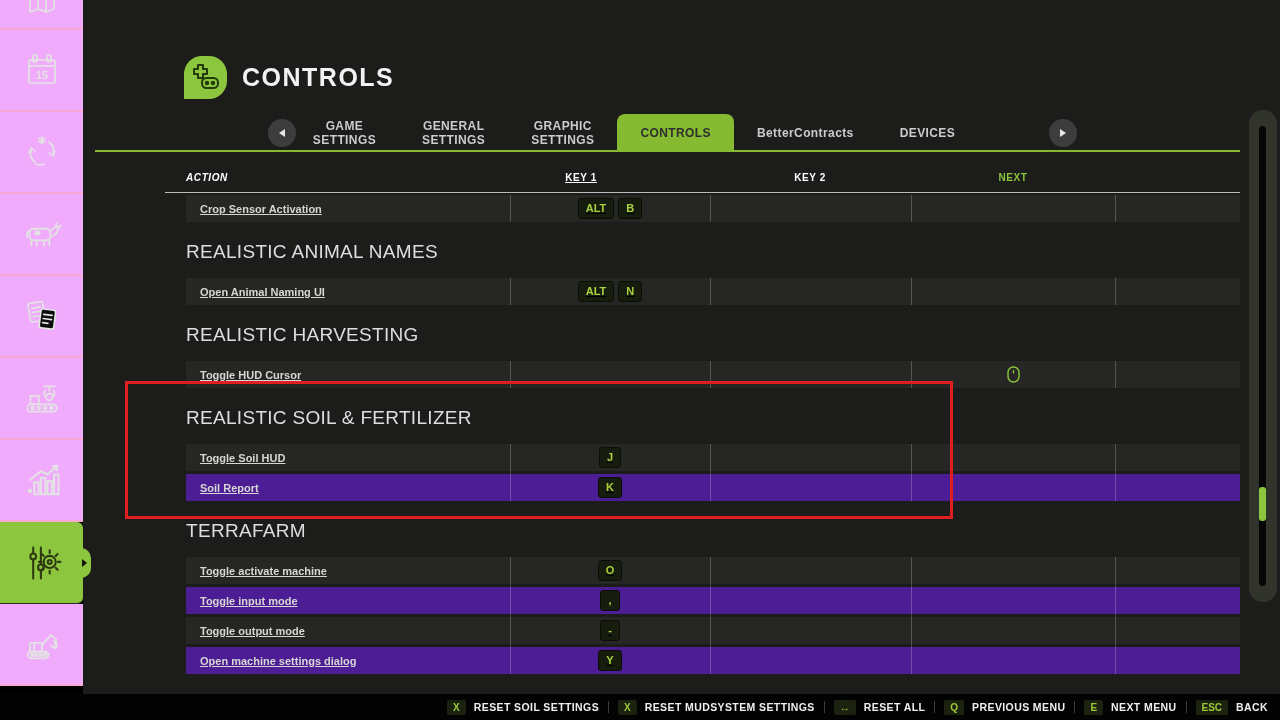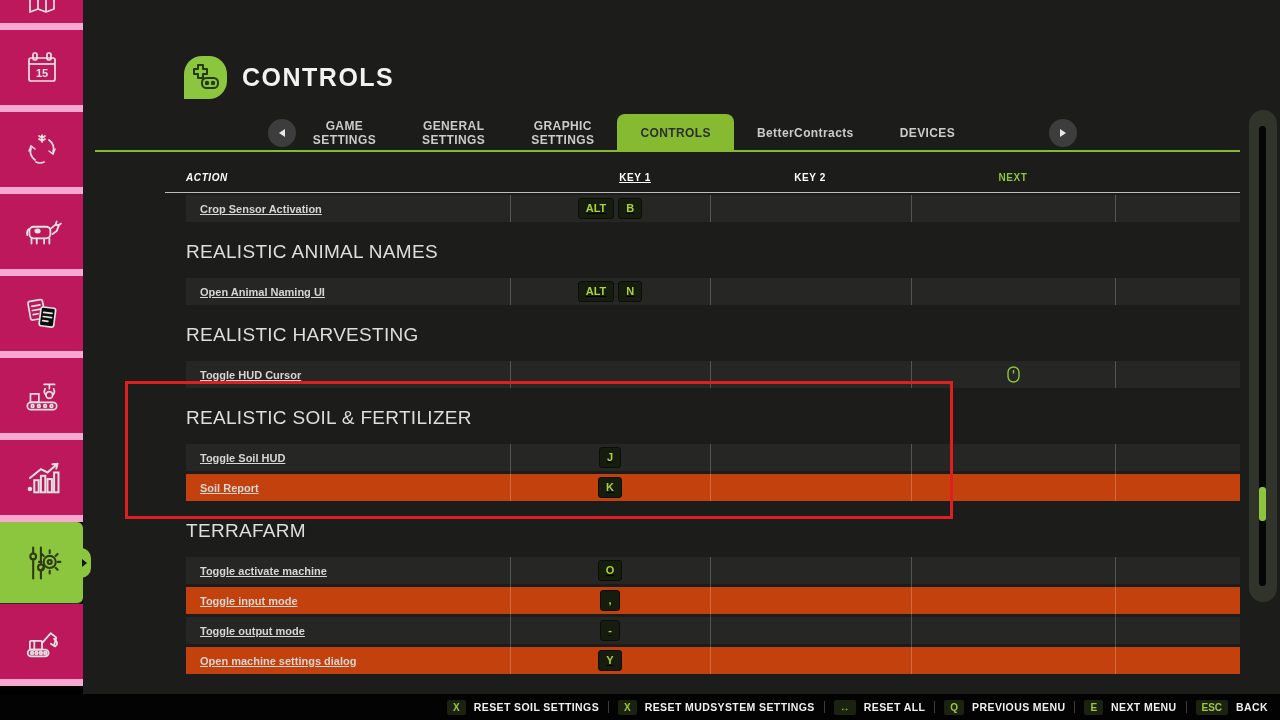--- a/index.html
+++ b/index.html
@@ -2,21 +2,21 @@
 <html><head>
 <meta charset="utf-8">
 <style>
   html,body{margin:0;padding:0;background:#000;}
   *{box-sizing:border-box;}
   .screen{position:relative;width:1280px;height:720px;background:#1c1c1a;overflow:hidden;
           font-family:"Liberation Sans", sans-serif;}
 
   
   .sidebar{position:absolute;left:0;top:0;width:83px;height:694px;background:#000;}
-  .side-item{position:relative;width:83px;height:82px;background:#be185d;border-bottom:7px solid #f9a8d4;
+  .side-item{position:relative;width:83px;height:82px;background:#f0abfc;border-bottom:2px solid #f9a8d4;
              display:flex;align-items:center;justify-content:center;cursor:pointer;}
   .side-item.partial{height:30px;overflow:hidden;align-items:flex-start;}
   .side-item.partial svg{margin-top:-16px;}
   .side-item.active{background:#8cc63e;border-bottom:1px solid #2e2e2e;overflow:visible;z-index:3;
                     border-radius:0 6px 6px 0;}
   .side-item.active::after{content:"";position:absolute;right:-8px;top:50%;transform:translateY(-50%);
                     width:16px;height:30px;background:#8cc63e;border-radius:0 10px 10px 0;}
   .side-item.active .notch-arrow{position:absolute;right:-4px;top:50%;transform:translateY(-50%);
                     width:0;height:0;border-left:5px solid #101408;border-top:4px solid transparent;
                     border-bottom:4px solid transparent;z-index:4;}
@@ -37,36 +37,36 @@
   .tri-right{width:0;height:0;border-left:6px solid #e8e8e8;border-top:4px solid transparent;border-bottom:4px solid transparent;}
   .tabs{position:absolute;left:225px;right:320px;top:0;height:38px;display:flex;justify-content:center;}
   .tab{border:none;background:transparent;color:#cbcbcb;font-family:inherit;font-size:12px;font-weight:bold;
        letter-spacing:.4px;padding:0 23px;height:38px;cursor:pointer;}
   .tab.active{background:#86ba30;color:#2e2e2e;border-radius:8px 8px 0 0;}
   .tab-underline{position:absolute;left:12px;right:40px;top:150px;height:2px;background:#86ba30;}
 
   .thead{position:absolute;left:0;right:0;top:172px;height:20px;}
   .th{position:absolute;font-size:10px;font-weight:bold;color:#fff;letter-spacing:.6px;}
   .th.c0{left:103px;font-style:italic;}
-  .th.c1{left:552px;transform:translateX(-50%);text-decoration:underline;}
+  .th.c1{left:498px;transform:translateX(-50%);text-decoration:underline;}
   .th.c2{left:727px;transform:translateX(-50%);}
   .th.c3{left:930px;transform:translateX(-50%);}
   .th.accent{color:#8cc63e;}
   .thead-line{position:absolute;left:82px;right:40px;top:192px;height:1px;background:#d8d8d8;opacity:.85;}
 
   .table-body{position:absolute;left:103px;top:195px;width:1054px;}
   .section-title{height:53px;display:flex;align-items:center;font-size:19px;color:#dedede;letter-spacing:.3px;}
   .rows-block{position:relative;margin-bottom:3px;}
   .vdiv{position:absolute;top:0;bottom:0;width:1px;background:rgba(255,255,255,.22);}
   .vdiv.v1{left:324px;} .vdiv.v2{left:524px;} .vdiv.v3{left:725px;} .vdiv.v4{left:929px;}
   .krow{height:27px;margin-bottom:3px;background:#262624;display:grid;
         grid-template-columns:324px 200px 201px 204px 1fr;align-items:center;}
   .krow:last-child{margin-bottom:0;}
   .krow:nth-child(odd of .krow){background:#262624;}
-  .krow.alt{background:#c2410c;}
+  .krow.alt{background:#4c1d95;}
   .cell{height:100%;display:flex;align-items:center;text-decoration:underline;}
   .cell.action{padding-left:14px;font-size:11px;font-weight:bold;color:#d6d6d4;}
   .cell.center{justify-content:center;gap:4px;}
   .kbadge{background:#171d0e;border:1px solid #0b0e06;color:#a9d23c;font-weight:bold;font-size:11px;
           line-height:13px;padding:3px 7px;border-radius:3px;min-width:9px;}
 
   
   .highlight-box{position:absolute;left:125px;top:381px;width:828px;height:138px;
                  border:3px solid #de1f1f;z-index:50;pointer-events:none;}
 

